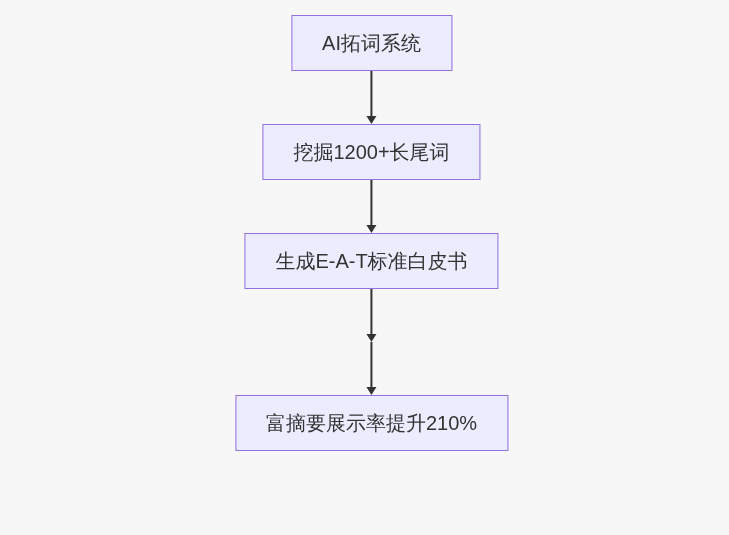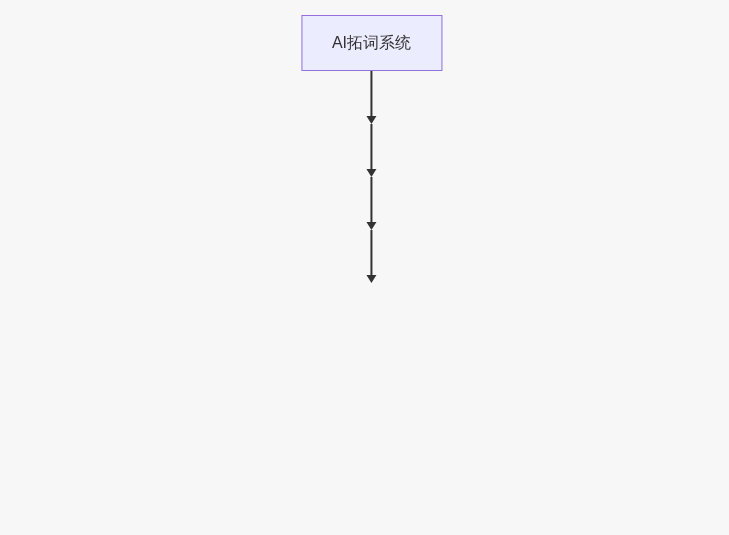--- a/index.html
+++ b/index.html
@@ -31,21 +31,21 @@
   }
   .node {
     height: 56px;
     padding: 0 30px;
     display: flex;
     align-items: center;
     justify-content: center;
     background: var(--node-fill);
     border: 1px solid var(--node-border);
     color: var(--node-text);
-    font-size: 16px;
+    font-size: 20px;
     line-height: 1;
     white-space: nowrap;
   }
   .edge {
     height: 53px;
     display: flex;
     flex-direction: column;
     align-items: center;
   }
   .edge-line {
@@ -68,33 +68,42 @@
 
     <div class="node">
       <span>AI拓词系统</span>
     </div>
 
     <div class="edge">
       <div class="edge-line"></div>
       <div class="edge-head"></div>
     </div>
 
+    <div class="node">
+      <span>挖掘1200+长尾词</span>
+    </div>
+
+    <div class="edge">
+      <div class="edge-line"></div>
+      <div class="edge-head"></div>
+    </div>
+
+    <div class="node">
+      <span>生成E-A-T标准白皮书</span>
+    </div>
 
     <div class="edge">
       <div class="edge-line"></div>
       <div class="edge-head"></div>
     </div>
 
 
     <div class="edge">
       <div class="edge-line"></div>
       <div class="edge-head"></div>
     </div>
 
-
-    <div class="edge">
-      <div class="edge-line"></div>
-      <div class="edge-head"></div>
+    <div class="node">
+      <span>富摘要展示率提升210%</span>
     </div>
-
 
   </div>
 </div>
 
 </body></html>

